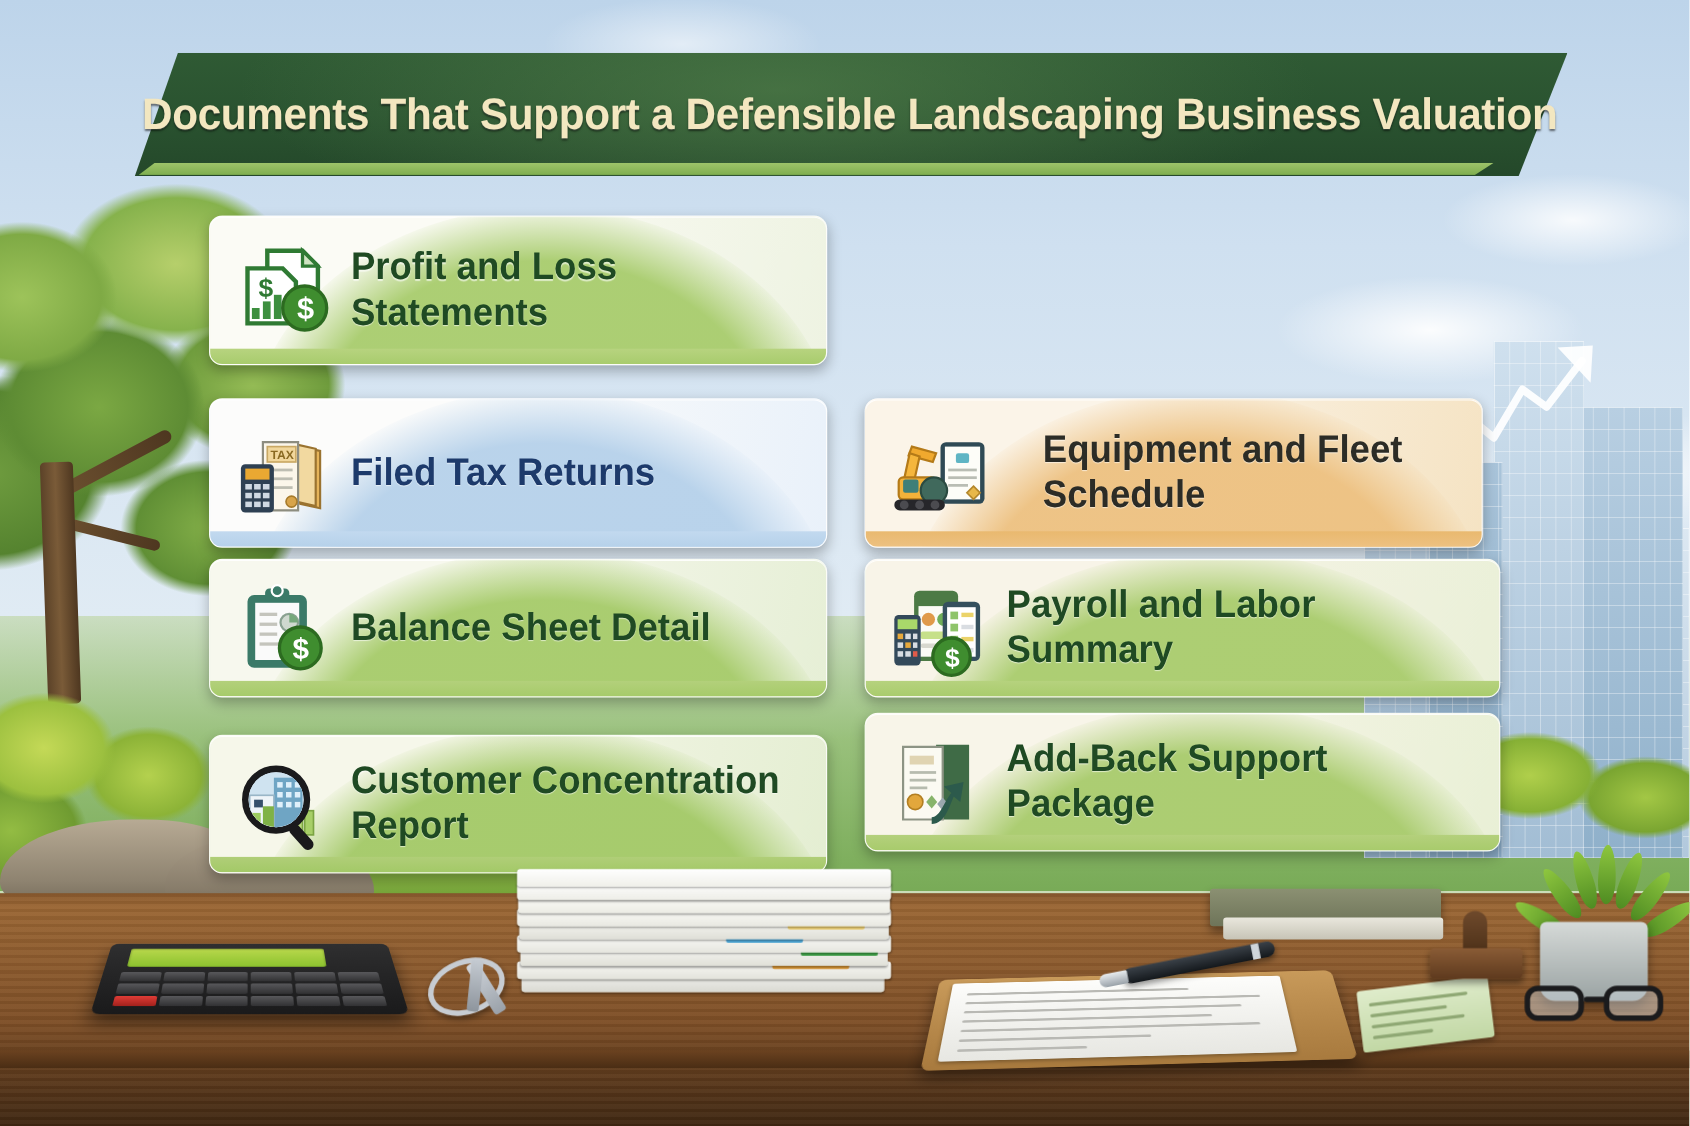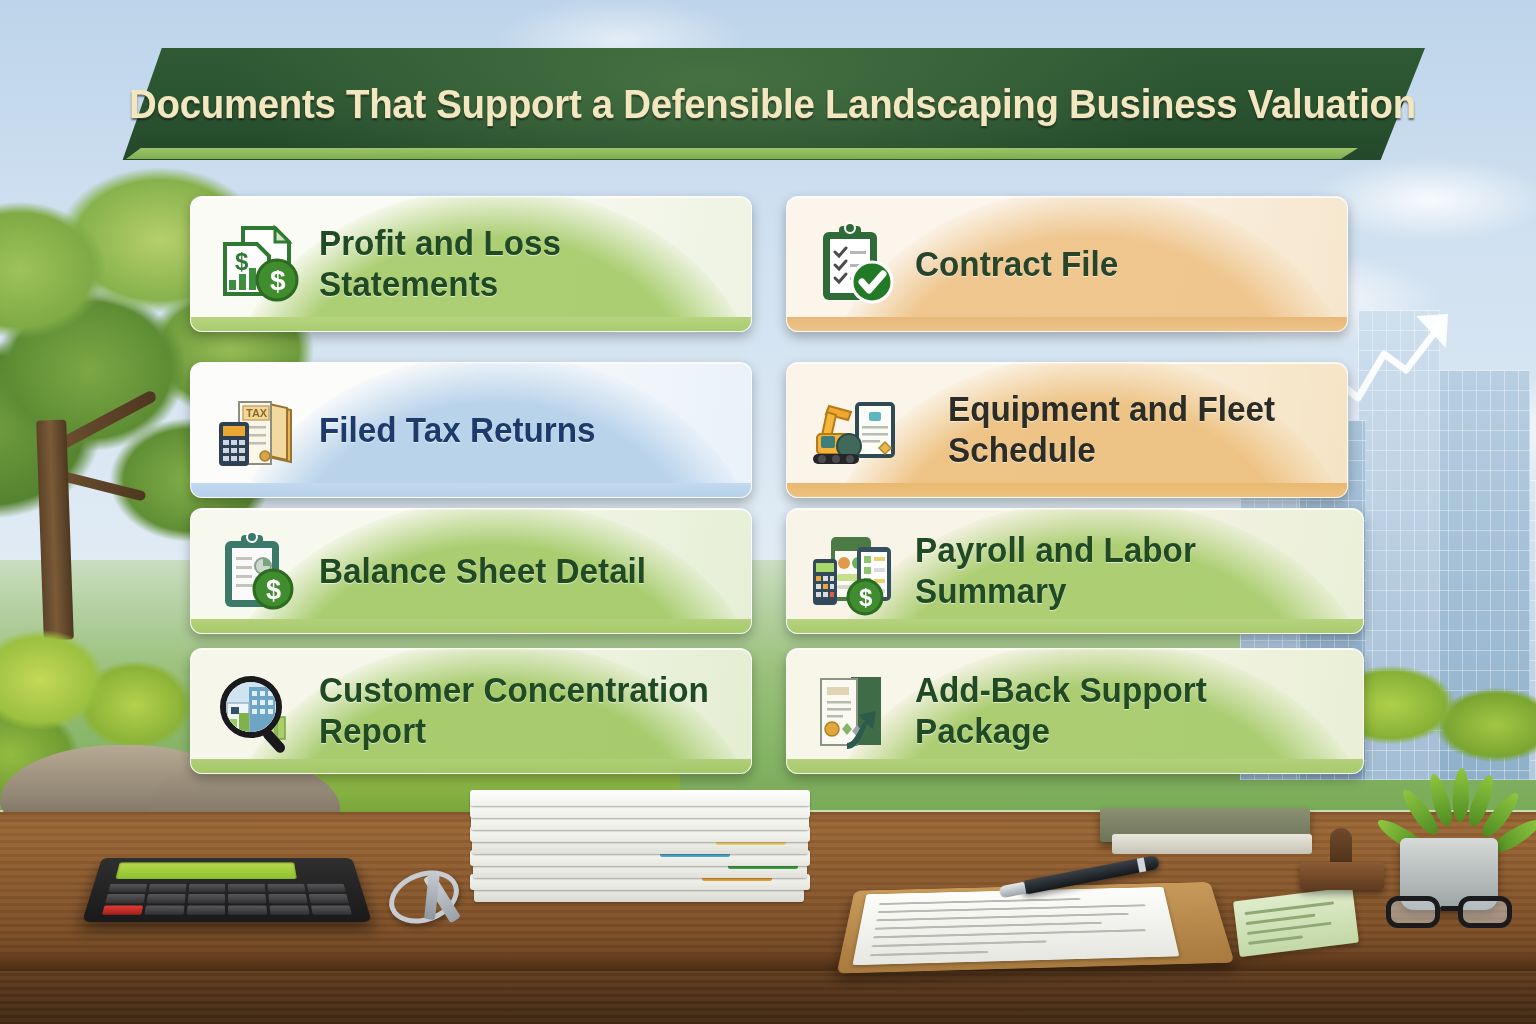--- a/index.html
+++ b/index.html
@@ -310,39 +310,20 @@
         <text x="22" y="52" font-size="24" font-weight="700" fill="#2f7a33" font-family="'Liberation Sans',sans-serif">$</text>
         <rect x="16" y="62" width="7" height="10" fill="#3d8f3f"></rect>
         <rect x="26" y="56" width="7" height="16" fill="#3d8f3f"></rect>
         <rect x="36" y="50" width="7" height="22" fill="#3d8f3f"></rect>
         <circle cx="64" cy="62" r="20" fill="#3f8d2f" stroke="#2c6b20" stroke-width="3"></circle>
         <text x="57" y="72" font-size="28" font-weight="700" fill="#ffffff" font-family="'Liberation Sans',sans-serif">$</text>
       </svg>
       <div class="card-label" style="color: rgb(31, 74, 35);">Profit and Loss Statements</div>
     </div>
 
-    <div class="card" id="card1" style="background: linear-gradient(100deg, rgb(251, 245, 236) 0%, rgb(251, 245, 236) 40%, rgb(246, 230, 205) 100%);">
-      <div class="wave" style="background: radial-gradient(at 50% 100%, rgb(238, 196, 138) 0%, rgb(238, 196, 138) 55%, rgba(255, 255, 255, 0) 72%);"></div>
-      <div class="strip" style="background: linear-gradient(rgb(231, 184, 120), rgb(238, 196, 138));"></div>
-      <svg class="card-icon" viewBox="0 0 92 92">
-        <rect x="14" y="14" width="54" height="68" rx="6" fill="#2f6b39"></rect>
-        <rect x="21" y="21" width="40" height="54" fill="#ffffff"></rect>
-        <rect x="30" y="8" width="22" height="12" rx="4" fill="#2f6b39"></rect>
-        <circle cx="41" cy="10" r="5" fill="#2f6b39" stroke="#ffffff" stroke-width="2"></circle>
-        <path d="M26 34 l4 4 l7 -8" stroke="#4b4b4b" stroke-width="3" fill="none" stroke-linecap="round"></path>
-        <path d="M26 47 l4 4 l7 -8" stroke="#4b4b4b" stroke-width="3" fill="none" stroke-linecap="round"></path>
-        <path d="M26 60 l4 4 l7 -8" stroke="#4b4b4b" stroke-width="3" fill="none" stroke-linecap="round"></path>
-        <rect x="41" y="33" width="16" height="3" fill="#b6b6b6"></rect>
-        <rect x="41" y="46" width="16" height="3" fill="#b6b6b6"></rect>
-        <rect x="41" y="59" width="16" height="3" fill="#b6b6b6"></rect>
-        <circle cx="63" cy="64" r="20" fill="#227a27" stroke="#ffffff" stroke-width="3"></circle>
-        <path d="M53 64 l7 8 l14 -16" stroke="#ffffff" stroke-width="7" fill="none" stroke-linecap="round" stroke-linejoin="round"></path>
-      </svg>
-      <div class="card-label" style="color: rgb(39, 69, 42);">Contract File</div>
-    </div>
 
     <div class="card" id="card2" style="background: linear-gradient(100deg, rgb(252, 252, 251) 0%, rgb(252, 252, 251) 40%, rgb(233, 241, 250) 100%);">
       <div class="wave" style="background: radial-gradient(at 50% 100%, rgb(182, 209, 234) 0%, rgb(182, 209, 234) 55%, rgba(255, 255, 255, 0) 72%);"></div>
       <div class="strip" style="background: linear-gradient(rgb(194, 217, 239), rgb(182, 209, 234));"></div>
       <svg class="card-icon" viewBox="0 0 92 92">
         <path d="M60 22 l18 4 v52 l-18 -4 z" fill="#e6b45a" stroke="#9a7330" stroke-width="2"></path>
         <path d="M56 20 l18 4 v52 l-18 -4 z" fill="#f2d9a0" stroke="#9a7330" stroke-width="2"></path>
         <path d="M26 18 h32 v62 h-32 z" fill="#fbf6ea" stroke="#8d8d80" stroke-width="2"></path>
         <rect x="30" y="22" width="26" height="14" fill="#f1d79c" stroke="#c9a864" stroke-width="1.5"></rect>
         <text x="33" y="33" font-size="11" font-weight="700" fill="#8a6a22" font-family="'Liberation Sans',sans-serif">TAX</text>
@@ -449,21 +430,21 @@
            <rect x="7" y="67" width="5" height="5" fill="#d8dde2"></rect>
             <rect x="14" y="67" width="5" height="5" fill="#d8dde2"></rect>
             <rect x="21" y="67" width="4" height="5" fill="#e05b4a"></rect>
           </g>
         <circle cx="56" cy="72" r="17" fill="#3f8d2f" stroke="#2c6b20" stroke-width="3"></circle>
         <text x="50" y="81" font-size="24" font-weight="700" fill="#ffffff" font-family="'Liberation Sans',sans-serif">$</text>
       </svg>
       <div class="card-label" style="color: rgb(31, 74, 35);">Payroll and Labor Summary</div>
     </div>
 
-    <div class="card" id="card6" style="background: linear-gradient(100deg, rgb(246, 247, 234) 0%, rgb(246, 247, 234) 40%, rgb(228, 238, 210) 100%);">
+    <div class="card" id="card6" style="background: linear-gradient(100deg, rgb(246, 247, 234) 0%, rgb(246, 247, 234) 40%, rgb(228, 238, 210) 100%); margin-top: 20px;">
       <div class="wave" style="background: radial-gradient(at 50% 100%, rgb(163, 201, 103) 0%, rgb(163, 201, 103) 55%, rgba(255, 255, 255, 0) 72%);"></div>
       <div class="strip" style="background: linear-gradient(rgb(176, 206, 120), rgb(163, 201, 103));"></div>
       <svg class="card-icon" viewBox="0 0 92 92">
         <rect x="54" y="44" width="8" height="30" fill="#b9da7c" stroke="#7ba443" stroke-width="1.5"></rect>
         <rect x="64" y="52" width="8" height="22" fill="#a8cf68" stroke="#7ba443" stroke-width="1.5"></rect>
         <circle cx="38" cy="42" r="28" fill="#dfeaf2" stroke="#1a1a1c" stroke-width="6"></circle>
         <clipPath id="mgclip">
             <circle cx="38" cy="42" r="25"></circle>
           </clipPath>
         <g clip-path="url(#mgclip)">

